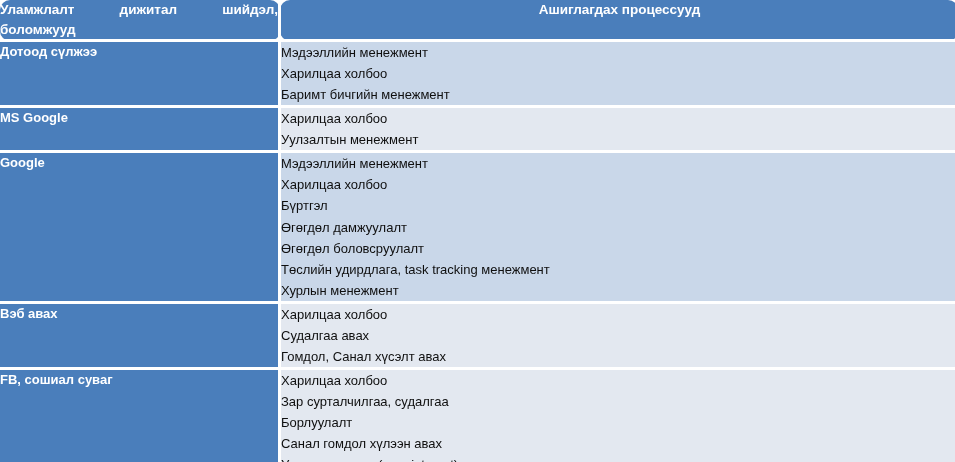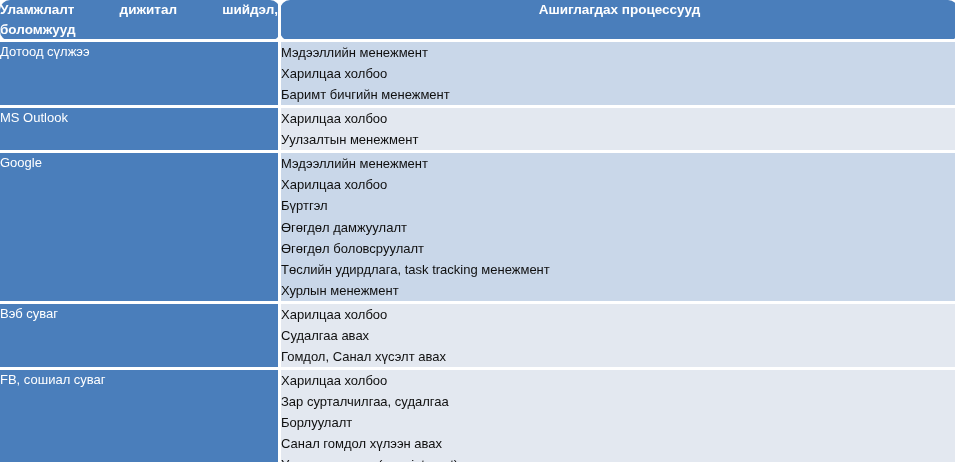--- a/index.html
+++ b/index.html
@@ -40,21 +40,21 @@
   .hdr-left span { display: block; }
   .hdr-left .line2 { text-align: left; text-align-last: left; }
   .hdr-right {
     width: 677px;
     border-left: 3px solid #ffffff;
   }
   
   .lbl-cell {
     background: #4a7ebb;
     color: #ffffff;
-    font-weight: normal;
+    font-weight: bold;
     font-size: 13px;
     padding: 10px 10px 10px 10px;
     border-top: 3px solid #ffffff;
     line-height: 1.5;
   }
   .list-cell {
     font-size: 13px;
     color: #0f0f0f;
     padding: 10px 10px 9px 12px;
     border-top: 3px solid #ffffff;
@@ -81,42 +81,42 @@
     <tr class="row-a">
       <td class="lbl-cell">Дотоод сүлжээ</td>
       <td class="list-cell">
         <span class="item">Мэдээллийн менежмент</span>
         <span class="item">Харилцаа холбоо</span>
         <span class="item">Баримт бичгийн менежмент</span>
       </td>
     </tr>
 
     <tr class="row-b">
-      <td class="lbl-cell">MS Outlook</td>
+      <td class="lbl-cell">MS Google</td>
       <td class="list-cell">
         <span class="item">Харилцаа холбоо</span>
         <span class="item">Уулзалтын менежмент</span>
       </td>
     </tr>
 
     <tr class="row-a">
       <td class="lbl-cell">Google</td>
       <td class="list-cell">
         <span class="item">Мэдээллийн менежмент</span>
         <span class="item">Харилцаа холбоо</span>
         <span class="item">Бүртгэл</span>
         <span class="item">Өгөгдөл дамжуулалт</span>
         <span class="item">Өгөгдөл боловсруулалт</span>
         <span class="item">Төслийн удирдлага, task tracking менежмент</span>
         <span class="item">Хурлын менежмент</span>
       </td>
     </tr>
 
     <tr class="row-b">
-      <td class="lbl-cell">Вэб суваг</td>
+      <td class="lbl-cell">Вэб авах</td>
       <td class="list-cell">
         <span class="item">Харилцаа холбоо</span>
         <span class="item">Судалгаа авах</span>
         <span class="item">Гомдол, Санал хүсэлт авах</span>
       </td>
     </tr>
 
     <tr class="row-b">
       <td class="lbl-cell">FB, сошиал суваг</td>
       <td class="list-cell">

